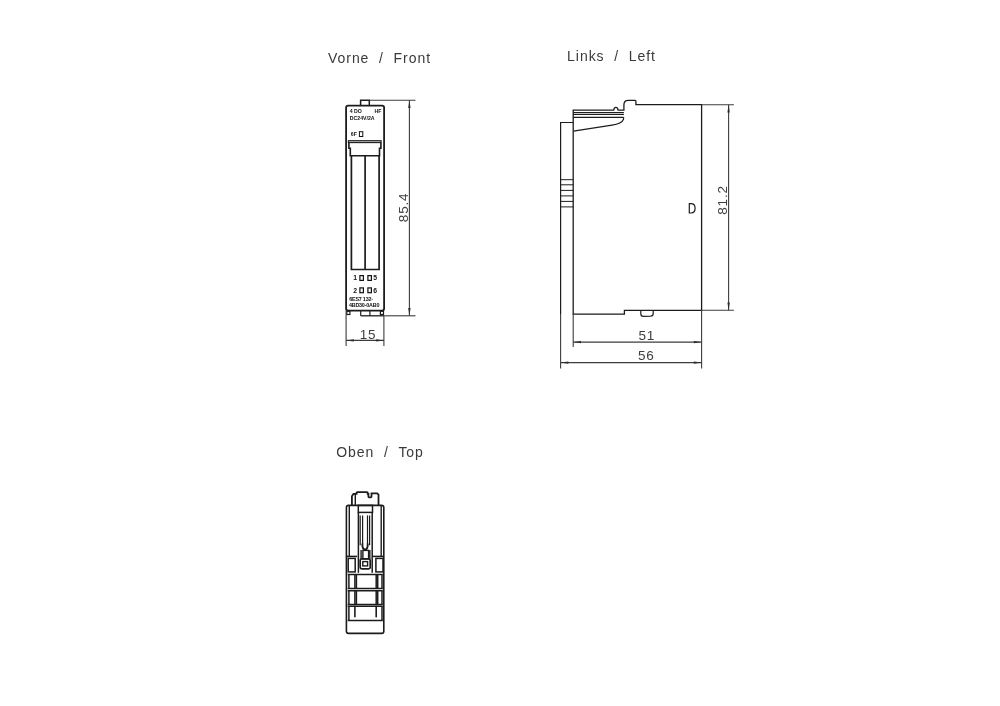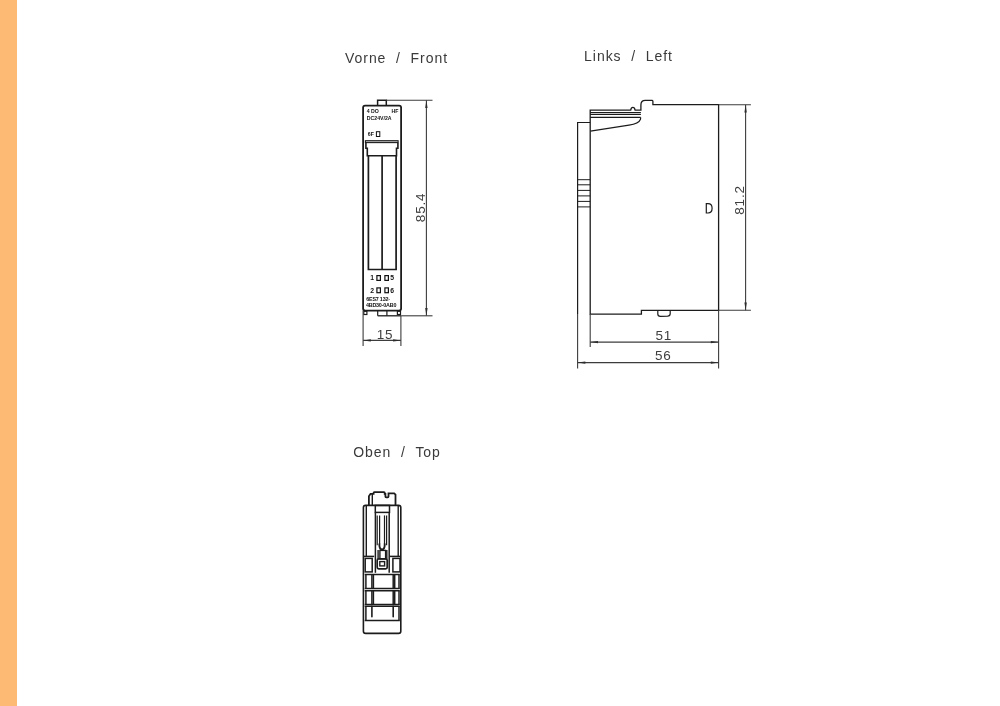--- a/index.html
+++ b/index.html
@@ -1,16 +1,16 @@
 <!DOCTYPE html>
 <html><head>
 <meta charset="utf-8">
 <style>
   html,body{margin:0;padding:0;background:#ffffff;}
-  .wrap{width:800px;height:706px;position:relative;background:#fdba74;overflow:hidden;padding-left:17px;}
+  .wrap{width:800px;height:706px;position:relative;background:#1d4ed8;overflow:hidden;}
   text{font-family:"Liberation Sans", sans-serif;}
   .title{font-size:14px;letter-spacing:0.95px;fill:#3a3a3a;}
   .dim{font-size:13.5px;letter-spacing:0.8px;fill:#3f3f3f;}
   .tiny{font-size:5.2px;font-weight:bold;fill:#111;}
   .led{font-size:6.8px;font-weight:bold;fill:#111;}
   .pn{font-size:5.4px;font-weight:bold;fill:#111;letter-spacing:-0.2px;}
 </style>
 </head>
 <body>
 <div class="wrap">

